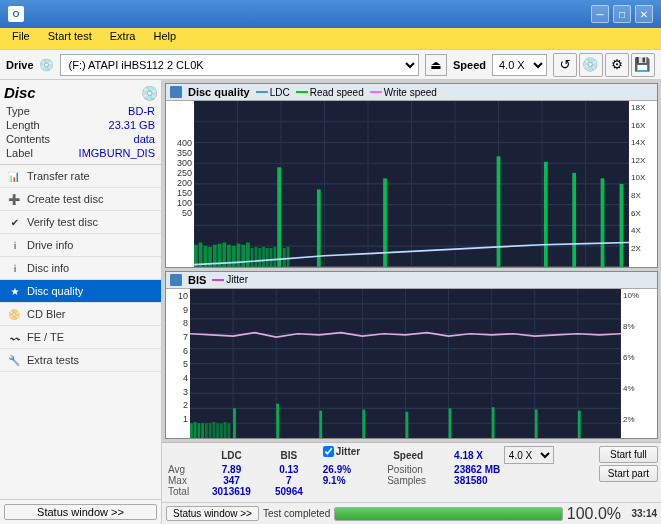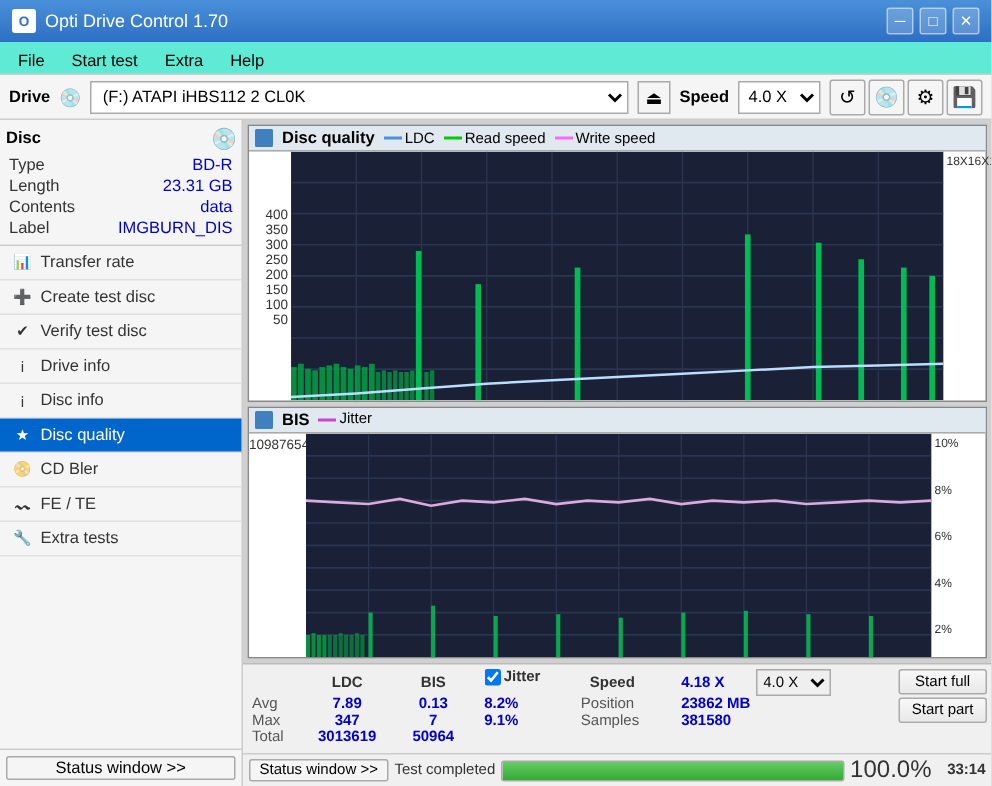--- a/index.html
+++ b/index.html
@@ -17,25 +17,25 @@
       user-select: none;
     }
     .title-bar-left { display: flex; align-items: center; gap: 6px; }
     .title-bar-icon { width: 16px; height: 16px; background: #fff; border-radius: 2px; display: flex; align-items: center; justify-content: center; font-size: 9px; color: #2d6fc4; font-weight: bold; }
     .title-bar-title { font-size: 12px; }
     .title-bar-controls { display: flex; gap: 4px; }
     .title-btn { width: 18px; height: 18px; border: 1px solid rgba(255,255,255,0.5); background: rgba(255,255,255,0.2); color: white; font-size: 10px; cursor: pointer; display: flex; align-items: center; justify-content: center; border-radius: 2px; }
 
     
     .menu-bar {
-      background: #5eead4;
+      background: #fde047;
       border-bottom: 1px solid #ccc;
       height: 22px;
       display: flex;
-      align-items: flex-end;
+      align-items: flex-start;
       padding: 0 4px;
       gap: 2px;
     }
     .menu-item {
       padding: 2px 8px;
       cursor: pointer;
       border-radius: 2px;
       font-size: 11px;
     }
 
@@ -76,21 +76,21 @@
     .disc-section {
       padding: 4px;
       border-bottom: 1px solid #ccc;
     }
     .disc-header {
       display: flex;
       align-items: center;
       justify-content: space-between;
       margin-bottom: 3px;
     }
-    .disc-title { font-weight: bold; font-size: 11px; }
+    .disc-title { font-weight: bold; font-size: 15px; font-style: italic; }
     .disc-icon { width: 16px; height: 16px; font-size: 14px; }
 
     .disc-row {
       display: flex;
       justify-content: space-between;
       align-items: center;
       padding: 1px 2px;
       font-size: 11px;
     }
     .disc-key { color: #333; }
@@ -187,21 +187,20 @@
 
   </style>
 </head>
 <body>
 
 <div class="page-wrapper">
 
   <div class="title-bar">
     <div class="title-bar-left">
       <div class="title-bar-icon">O</div>
-      <span class="title-bar-title">Opti Drive Control 1.70</span>
     </div>
     <div class="title-bar-controls">
       <button class="title-btn">─</button>
       <button class="title-btn">□</button>
       <button class="title-btn close">✕</button>
     </div>
   </div>
 
   <div class="menu-bar">
     <div class="menu-item">File</div>
@@ -391,21 +390,21 @@
                 <rect x="94" y="133" width="3" height="17" fill="#00aa44" opacity="0.7"></rect>
                 <rect x="98" y="132" width="3" height="18" fill="#00aa44" opacity="0.7"></rect>
 
                 <polyline points="0,148 46,146 92,143 138,140 184,138 230,136 276,134 322,132 368,130 414,129 460,128" stroke="#bbddff" stroke-width="1.5" fill="none"></polyline>
 
               </svg>
               
               
             </div>
 
-            <div style="width:28px; display:flex; flex-direction:row; justify-content:space-between; padding:2px 0 14px 2px; font-size:8px; color:#333;">
+            <div style="width:28px; display:flex; flex-direction:column; justify-content:space-between; padding:2px 0 14px 2px; font-size:8px; color:#333;">
               <span>18X</span>
                 <span>16X</span>
                 <span>14X</span>
                 <span>12X</span>
                 <span>10X</span>
                 <span>8X</span>
                 <span>6X</span>
                 <span>4X</span>
                 <span>2X</span>
             </div>
@@ -416,21 +415,21 @@
           <div class="chart-header">
             <div class="chart-header-icon"></div>
             <span class="chart-title">BIS</span>
             <div class="legend-item">
               <div class="legend-dot" style="background:#cc44cc;"></div>
               <span>Jitter</span>
             </div>
           </div>
           <div style="flex:1; position:relative; display:flex;">
 
-            <div style="width:38px; display:flex; flex-direction:row; justify-content:space-between; padding:2px 2px 14px 0; font-size:9px; color:#333; text-align:right;">
+            <div style="width:24px; display:flex; flex-direction:column; justify-content:space-between; padding:2px 2px 14px 0; font-size:9px; color:#333; text-align:right;">
               <span>10</span>
                 <span>9</span>
                 <span>8</span>
                 <span>7</span>
                 <span>6</span>
                 <span>5</span>
                 <span>4</span>
                 <span>3</span>
                 <span>2</span>
                 <span>1</span>
@@ -521,21 +520,21 @@
                   </select>
                 </td>
               </tr>
             </thead>
             <tbody>
               <tr>
                 <td style="color:#555;">Avg</td>
                 <td style="text-align:center; color:#0000cc; font-weight:bold;">7.89</td>
                 <td style="text-align:center; color:#0000cc; font-weight:bold;">0.13</td>
                 <td></td>
-                <td style="color:#0000cc; font-weight:bold;">8.2%</td>
+                <td style="color:#0000cc; font-weight:bold;">26.9%</td>
                 <td style="color:#555;">Position</td>
                 <td colspan="2" style="color:#0000cc; font-weight:bold;">23862 MB</td>
               </tr>
               <tr>
                 <td style="color:#555;">Max</td>
                 <td style="text-align:center; color:#0000cc; font-weight:bold;">347</td>
                 <td style="text-align:center; color:#0000cc; font-weight:bold;">7</td>
                 <td></td>
                 <td style="color:#0000cc; font-weight:bold;">9.1%</td>
                 <td style="color:#555;">Samples</td>

